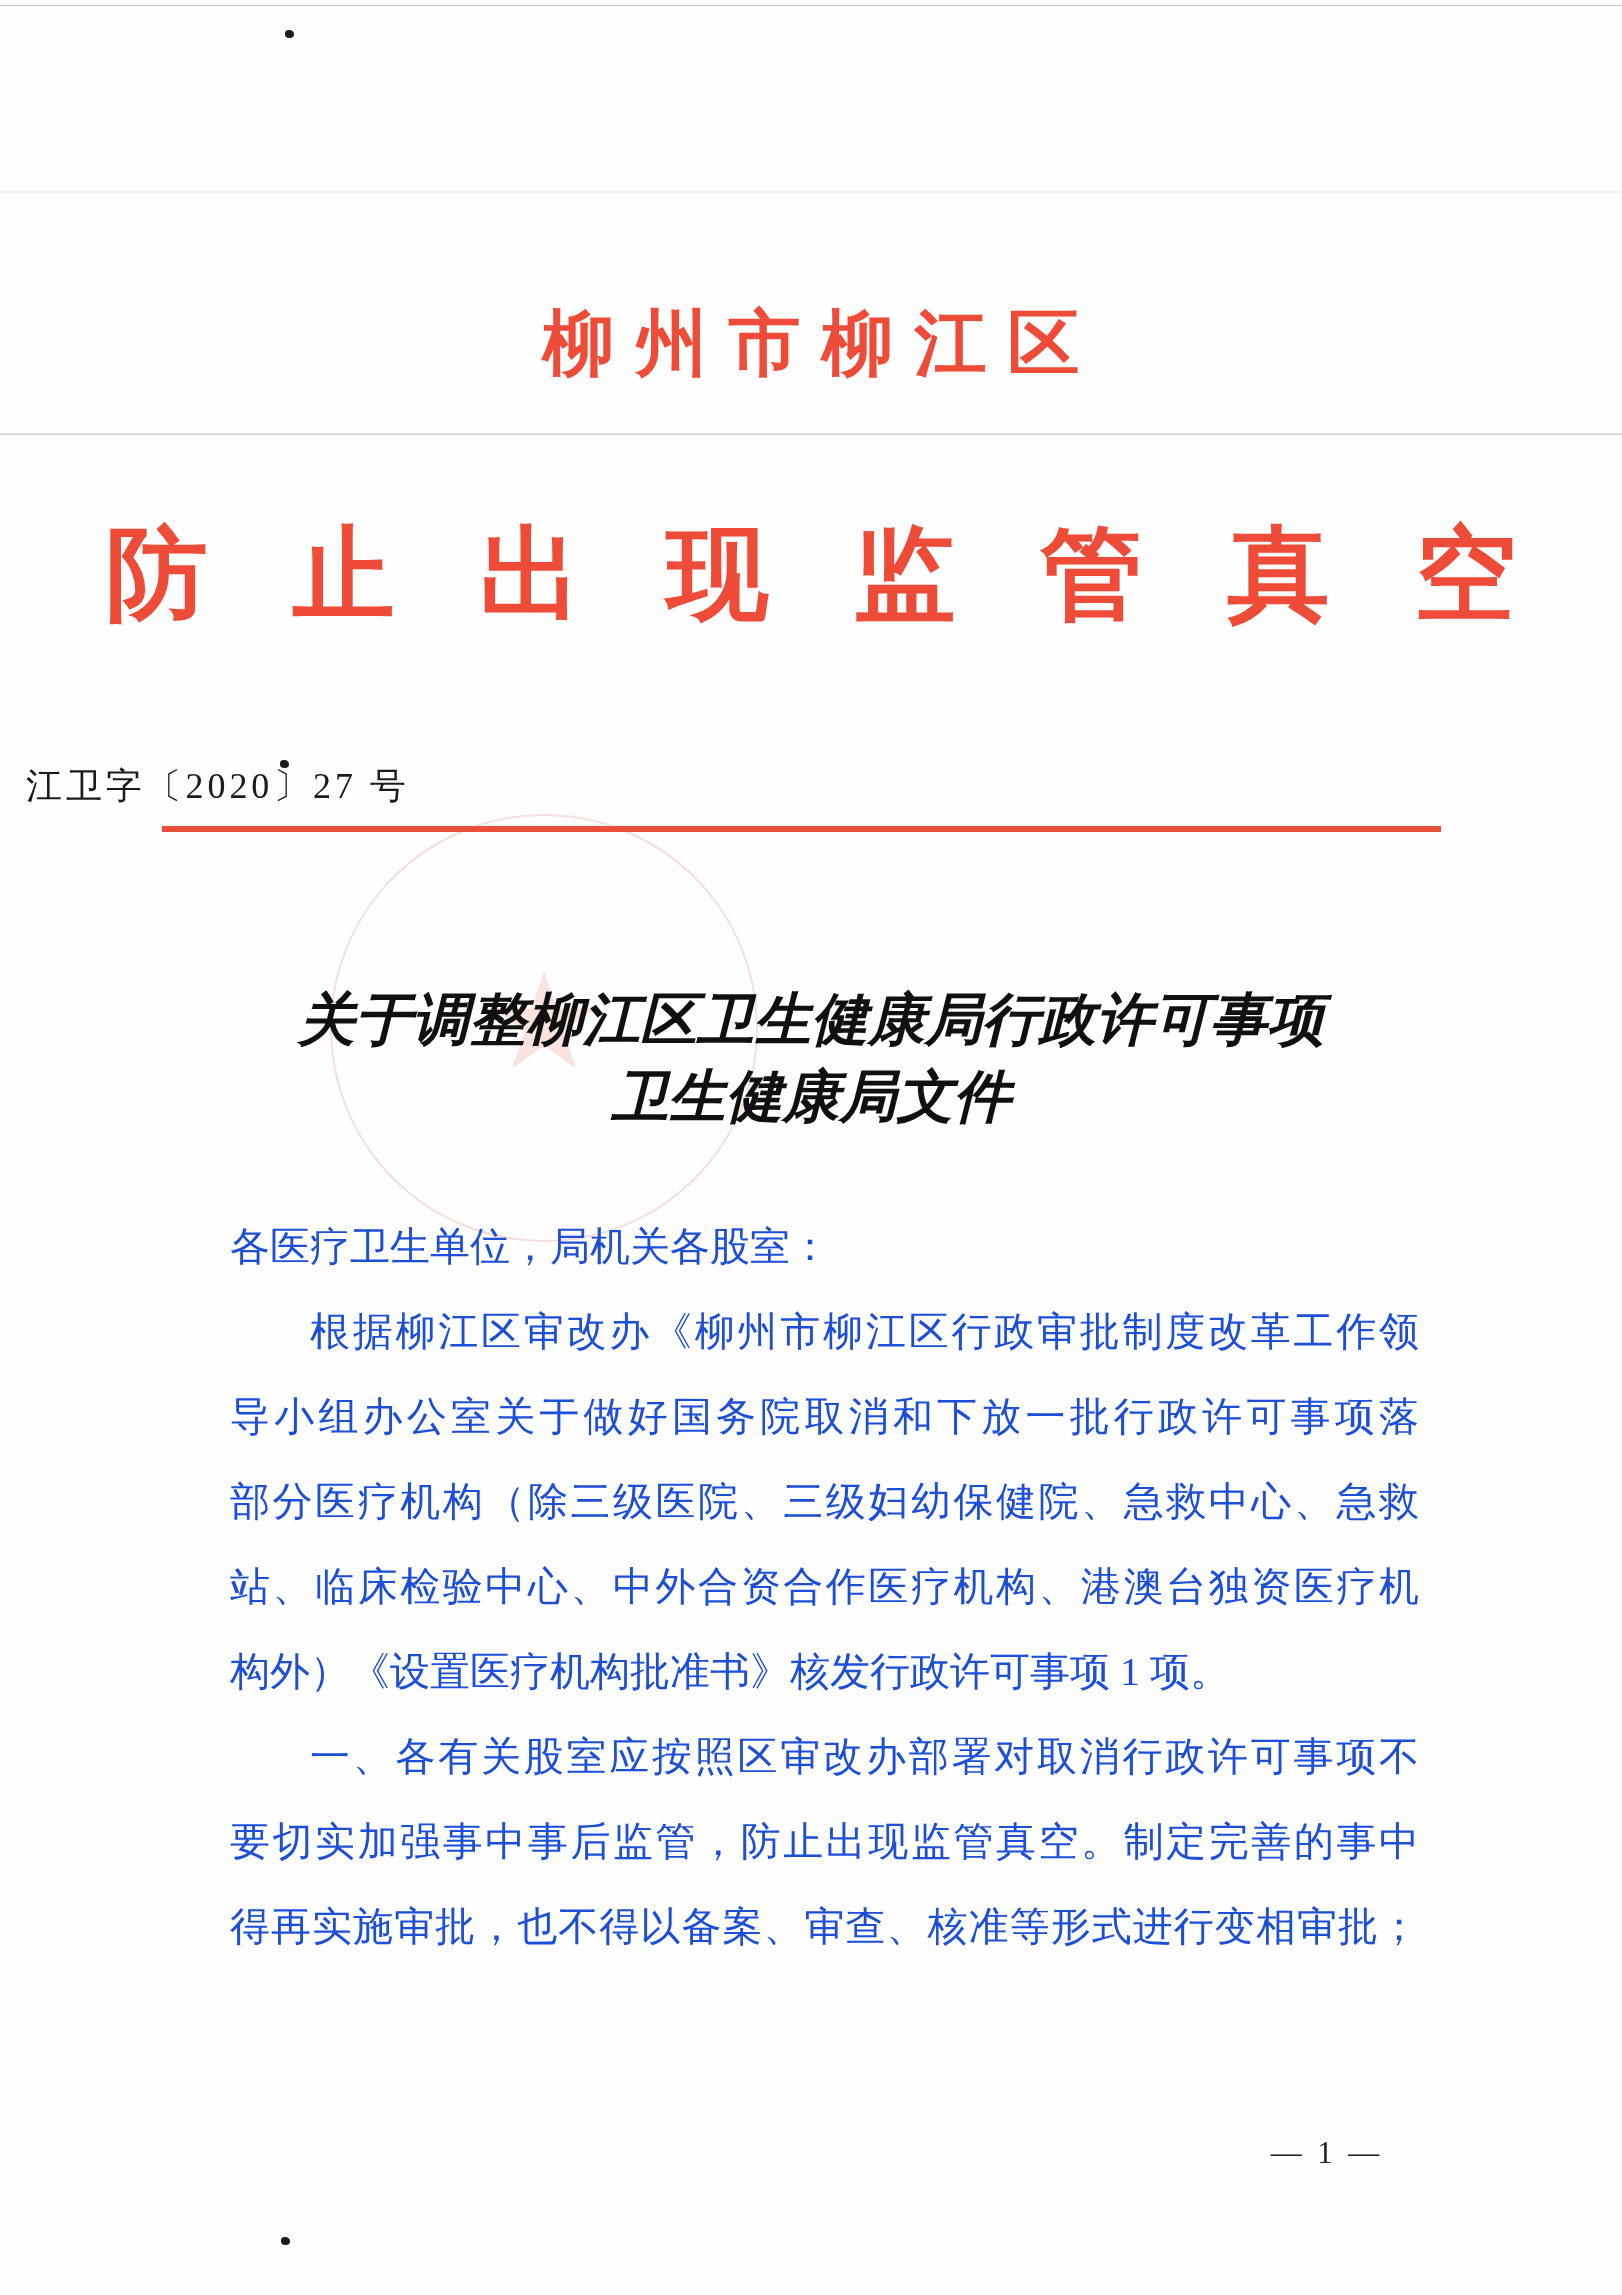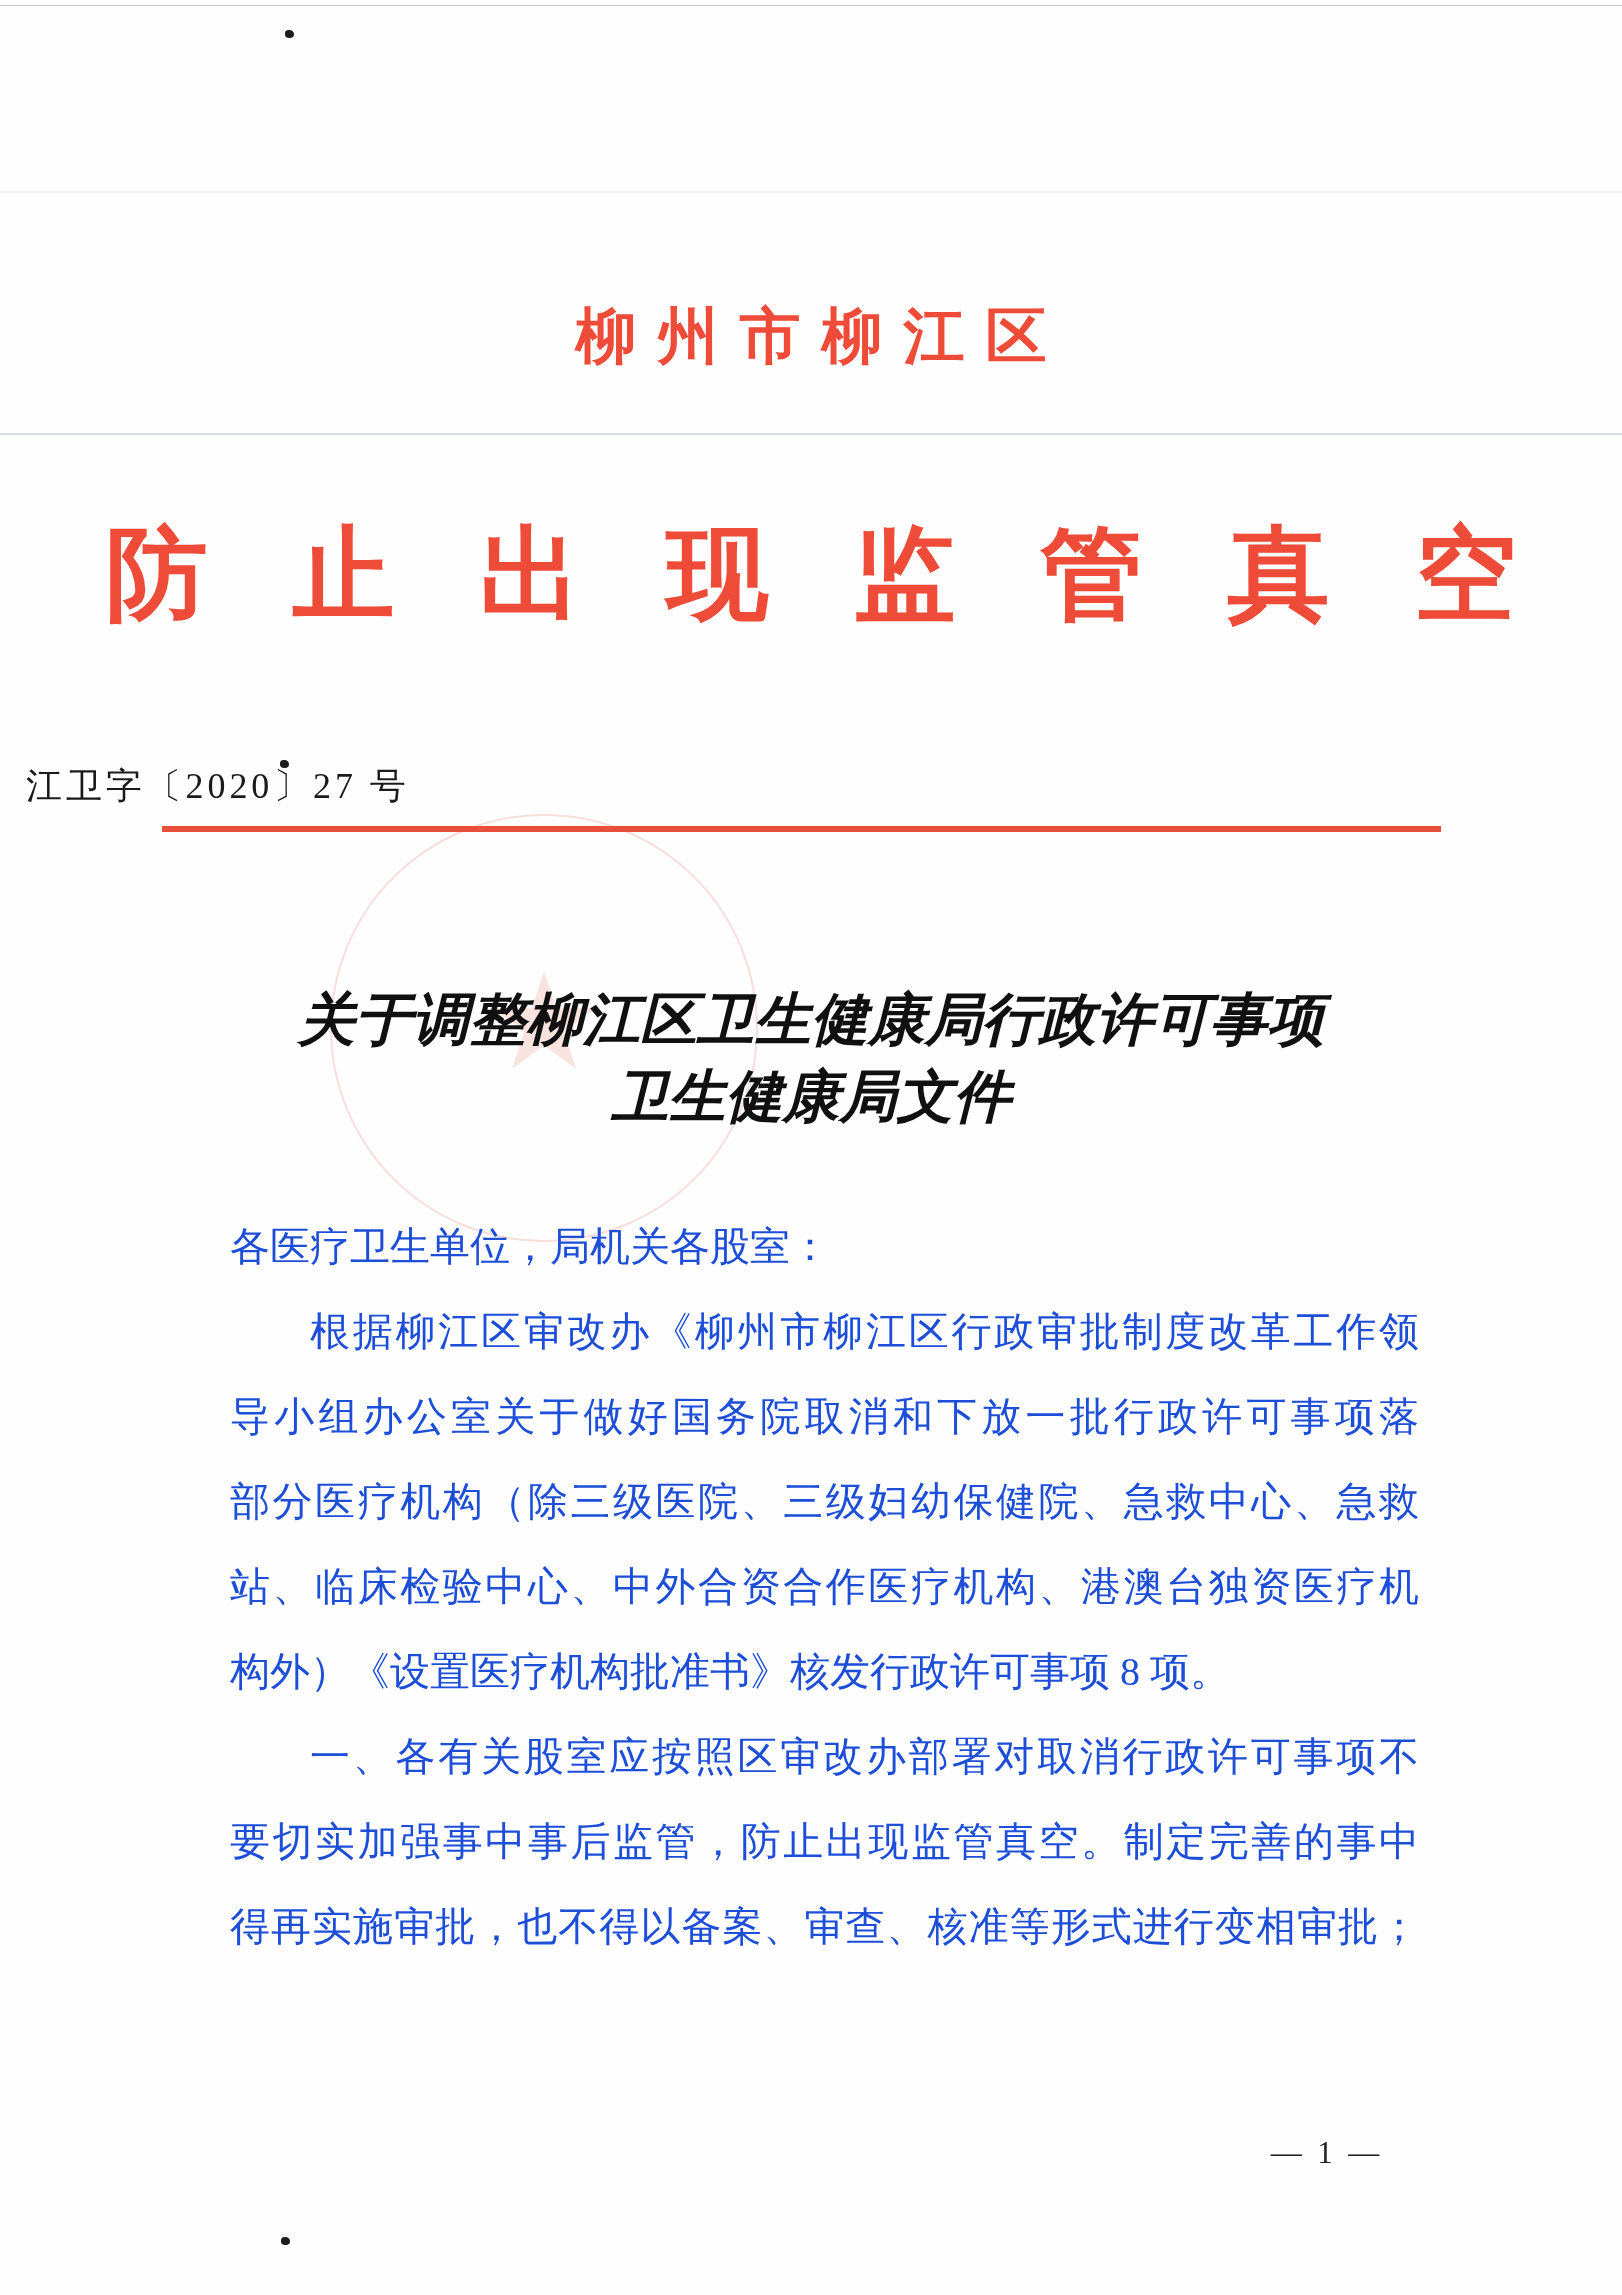--- a/index.html
+++ b/index.html
@@ -32,21 +32,21 @@
   .seal .star{
     font-family:"DejaVu Sans",sans-serif;
     font-size:134px;line-height:1;
     color:rgba(238,172,162,0.33);
     transform:translateY(-6.5px);
   }
   
   .org-line-1{
     position:absolute;left:0;top:296px;width:100%;
     text-align:center;
-    font-size:61px;font-weight:700;
+    font-size:72px;font-weight:700;
     letter-spacing:21px;text-indent:21px;
     color:#ee4b38;
     z-index:1;white-space:nowrap;
   }
   .org-line-2{
     position:absolute;left:0;top:507px;width:100%;
     text-align:center;
     font-size:102px;font-weight:700;
     letter-spacing:85px;text-indent:85px;
     color:#ee4b38;
@@ -117,21 +117,21 @@
     <div>卫生健康局文件</div>
   </div>
 
   <div class="body-text">
 
   <div class="line">各医疗卫生单位，局机关各股室：</div>
       <div class="line indent fill">根据柳江区审改办《柳州市柳江区行政审批制度改革工作领</div>
       <div class="line fill">导小组办公室关于做好国务院取消和下放一批行政许可事项落</div>
       <div class="line fill">部分医疗机构（除三级医院、三级妇幼保健院、急救中心、急救</div>
       <div class="line fill">站、临床检验中心、中外合资合作医疗机构、港澳台独资医疗机</div>
-      <div class="line">构外）《设置医疗机构批准书》核发行政许可事项 8 项。</div>
+      <div class="line">构外）《设置医疗机构批准书》核发行政许可事项 1 项。</div>
       <div class="line indent fill">一、各有关股室应按照区审改办部署对取消行政许可事项不</div>
       <div class="line fill">要切实加强事中事后监管，防止出现监管真空。制定完善的事中</div>
       <div class="line fill">得再实施审批，也不得以备案、审查、核准等形式进行变相审批；</div>
     </div>
 
   <div class="page-number">— 1 —</div>
 
 </div>
 
 

